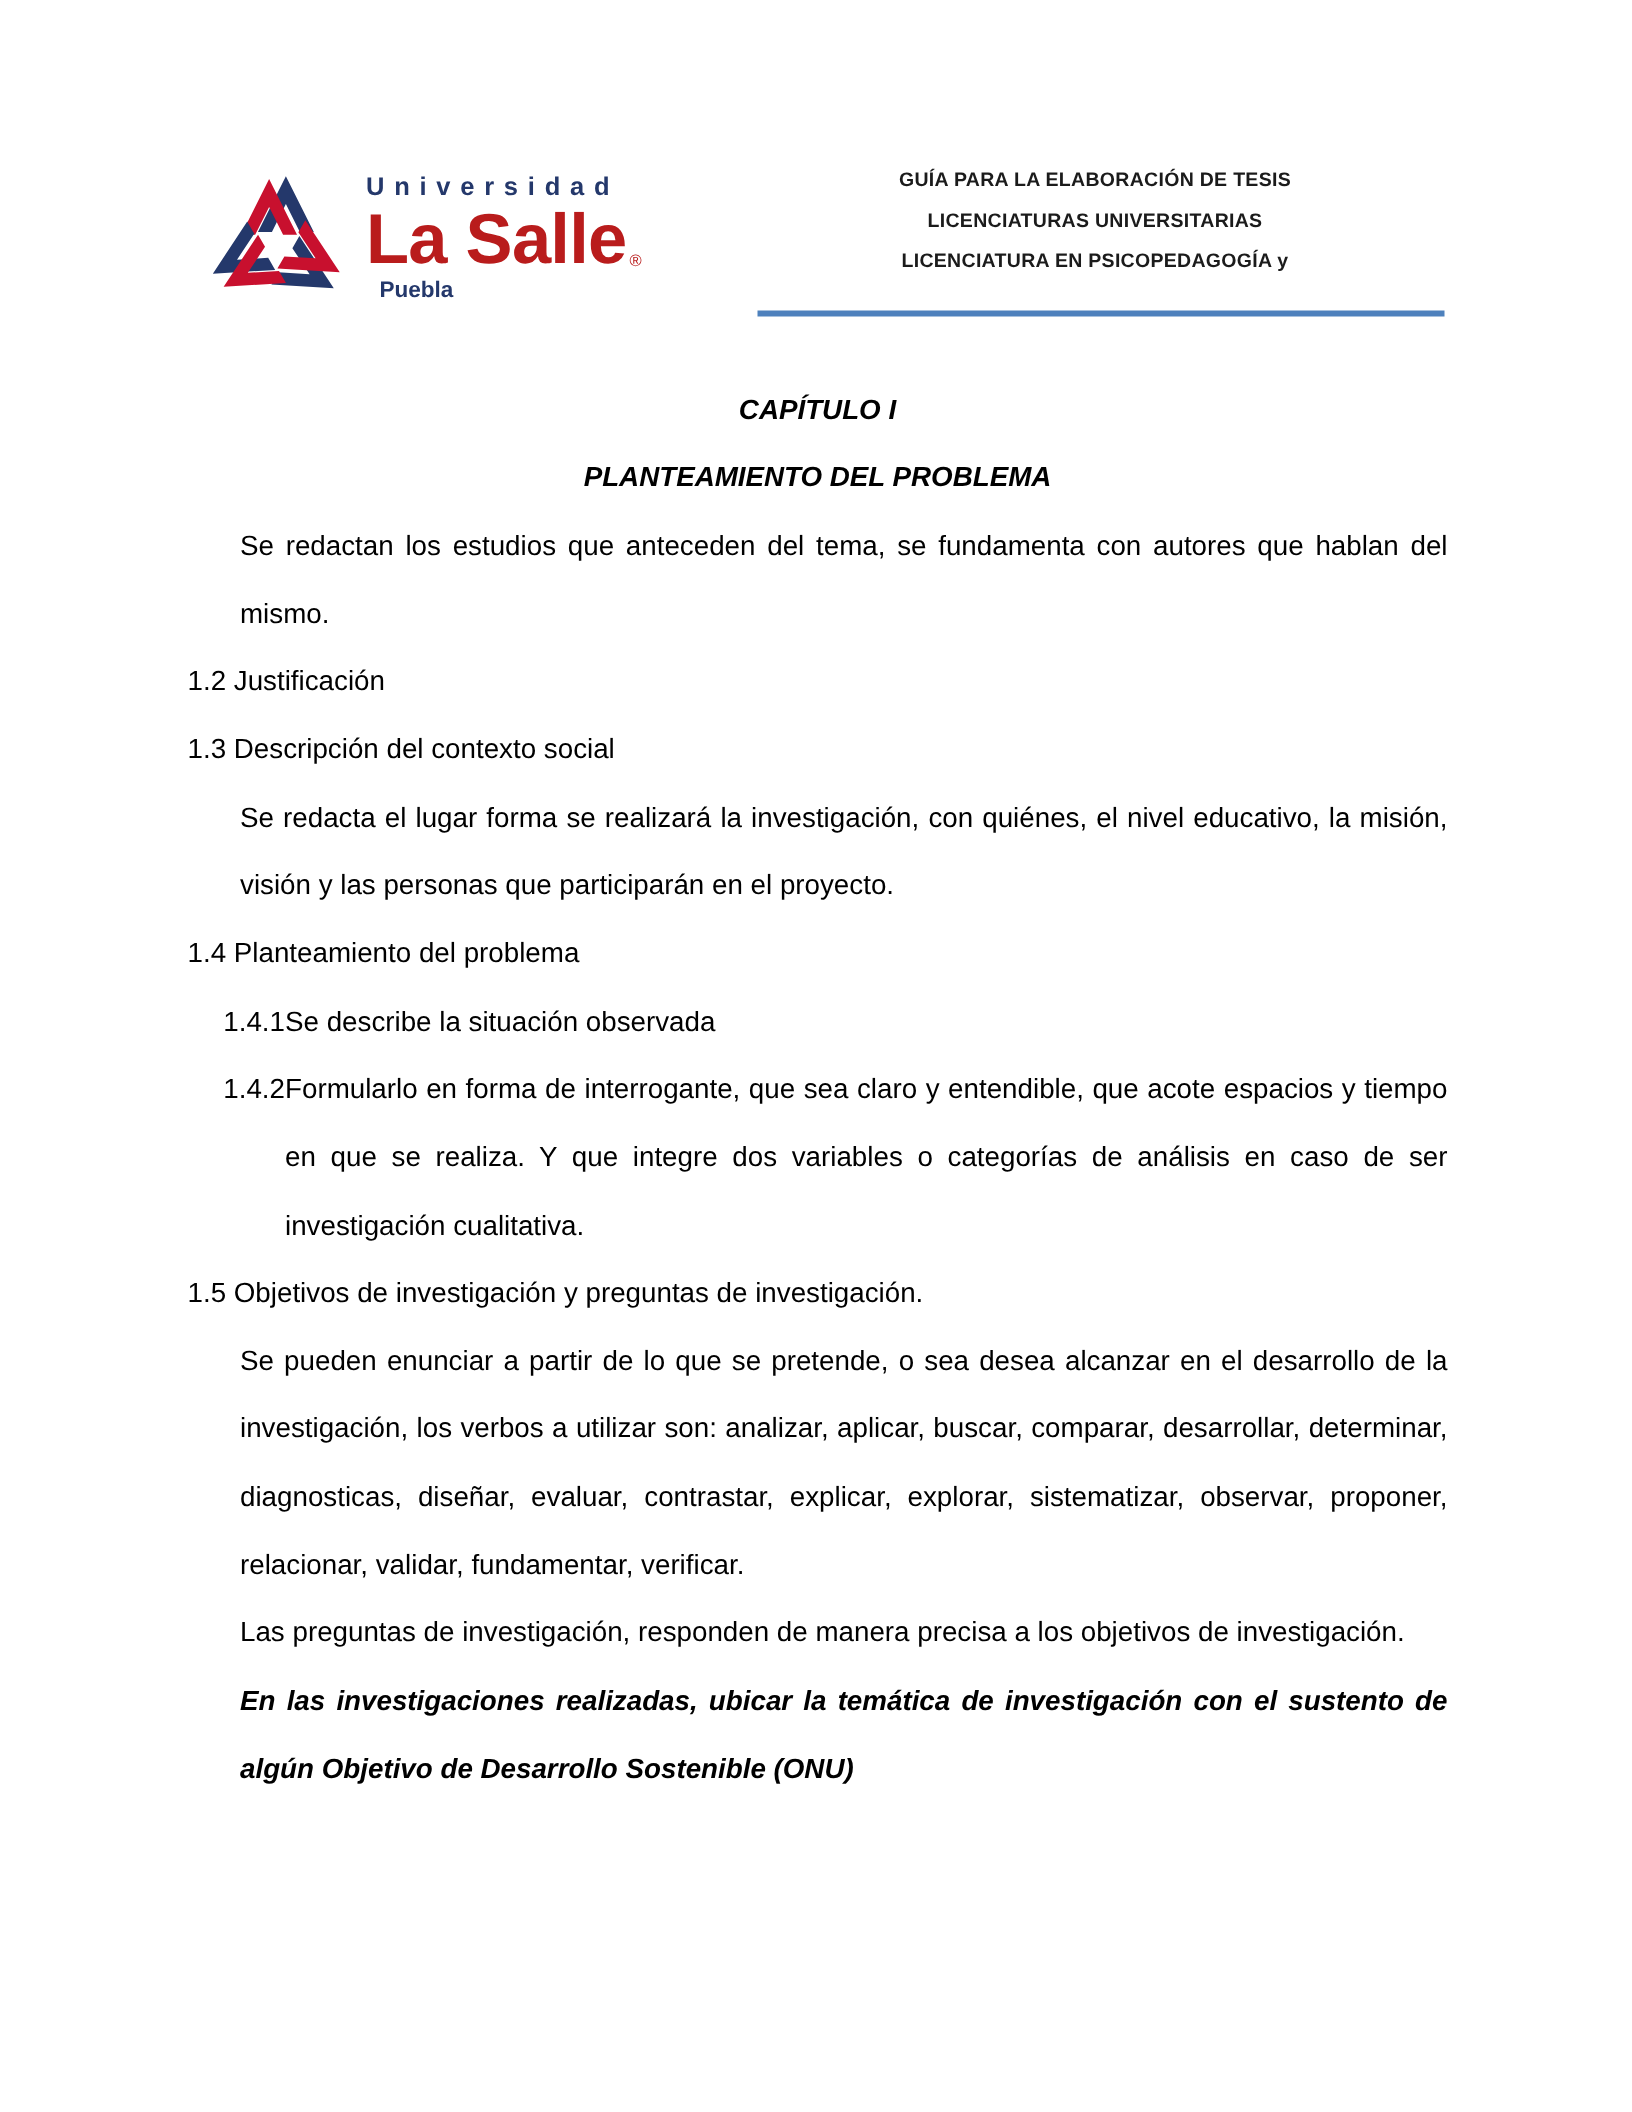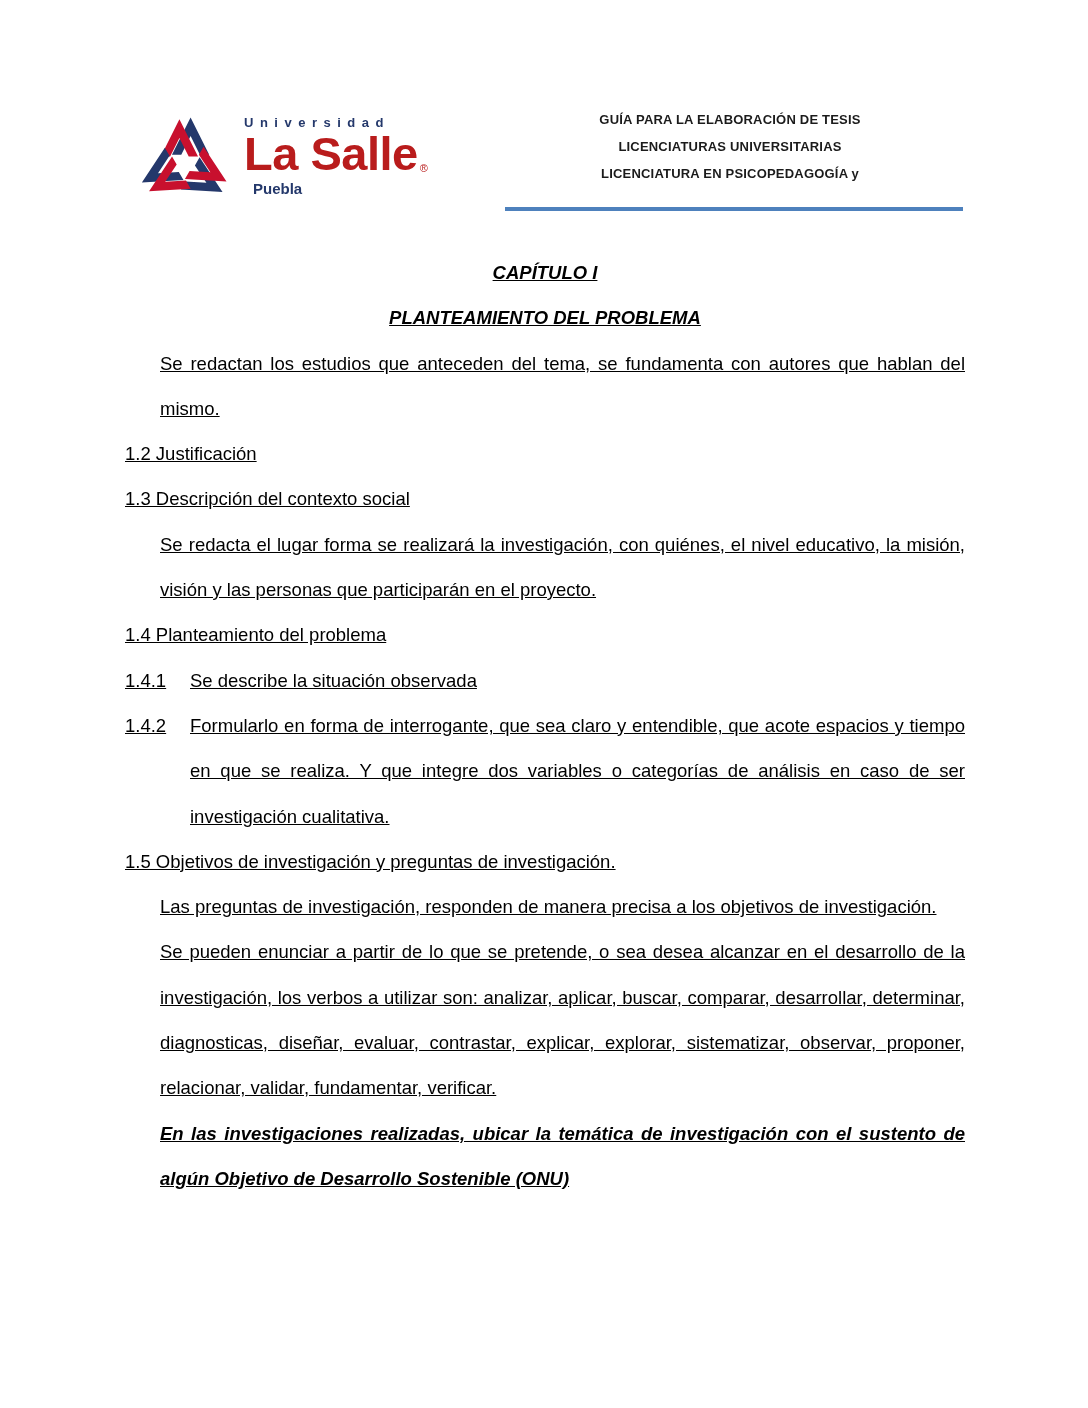--- a/index.html
+++ b/index.html
@@ -21,21 +21,21 @@
     position: absolute;
     top: 110px;
     left: 138px;
     display: flex;
     align-items: flex-start;
     gap: 12px;
   }
   .emblem { width: 94px; height: 108px; flex: 0 0 94px; }
   .logo-text { display: flex; flex-direction: column; }
   .logo-universidad {
-    font-size: 13px;
+    font-size: 17px;
     font-weight: 600;
     letter-spacing: 6.5px;
     color: #24386B;
     margin-top: 5px;
   }
   .logo-lasalle {
     font-size: 47px;
     font-weight: 700;
     color: #b91c1c;
     line-height: 1.04;
@@ -78,35 +78,34 @@
   }
 
   
   .doc-body {
     position: absolute;
     top: 250px;
     left: 125px;
     width: 840px;
     font-size: 18.5px;
     line-height: 45.3px;
-    text-decoration: underline;
   }
   .line { margin: 0; }
   .center-bi {
     text-align: center;
     font-weight: 700;
     font-style: italic;
   }
   .heading { text-align: left; }
   .para {
     padding-left: 35px;
     text-align: justify;
   }
   .numbered { display: flex; }
-  .num { flex: 0 0 65px; width: 65px; }
+  .num { flex: 0 0 65px; width: 65px; text-align: right; }
   .num-text { flex: 1; text-align: justify; }
   .bold-italic { font-weight: 700; font-style: italic; }
 </style>
 </head>
 <body>
 
 <div class="header-logo">
   <svg class="emblem" viewBox="0 0 100 116" aria-hidden="true">
     <g transform="rotate(0 50 58)">
       <polygon fill="#24386B" points="56,8 76,48 66,48 56,28 46,48 36,48"></polygon>
@@ -153,17 +152,17 @@
     <span class="num">1.4.1</span>
     <div class="num-text">Se describe la situación observada</div>
   </div>
 
   <div class="line numbered">
     <span class="num">1.4.2</span>
     <div class="num-text">Formularlo en forma de interrogante, que sea claro y entendible, que acote espacios y tiempo en que se realiza. Y que integre dos variables o categorías de análisis en caso de ser investigación cualitativa.</div>
   </div>
 
   <div class="line heading">1.5 Objetivos de investigación y preguntas de investigación.</div>
+  <div class="line para">Se pueden enunciar a partir de lo que se pretende, o sea desea alcanzar en el desarrollo de la investigación, los verbos a utilizar son: analizar, aplicar, buscar, comparar, desarrollar, determinar, diagnosticas, diseñar, evaluar, contrastar, explicar, explorar, sistematizar, observar, proponer, relacionar, validar, fundamentar, verificar.</div>
   <div class="line para">Las preguntas de investigación, responden de manera precisa a los objetivos de investigación.</div>
-  <div class="line para">Se pueden enunciar a partir de lo que se pretende, o sea desea alcanzar en el desarrollo de la investigación, los verbos a utilizar son: analizar, aplicar, buscar, comparar, desarrollar, determinar, diagnosticas, diseñar, evaluar, contrastar, explicar, explorar, sistematizar, observar, proponer, relacionar, validar, fundamentar, verificar.</div>
   <div class="line para bold-italic">En las investigaciones realizadas, ubicar la temática de investigación con el sustento de algún Objetivo de Desarrollo Sostenible (ONU)</div>
 
 </div>
 
 </body></html>

